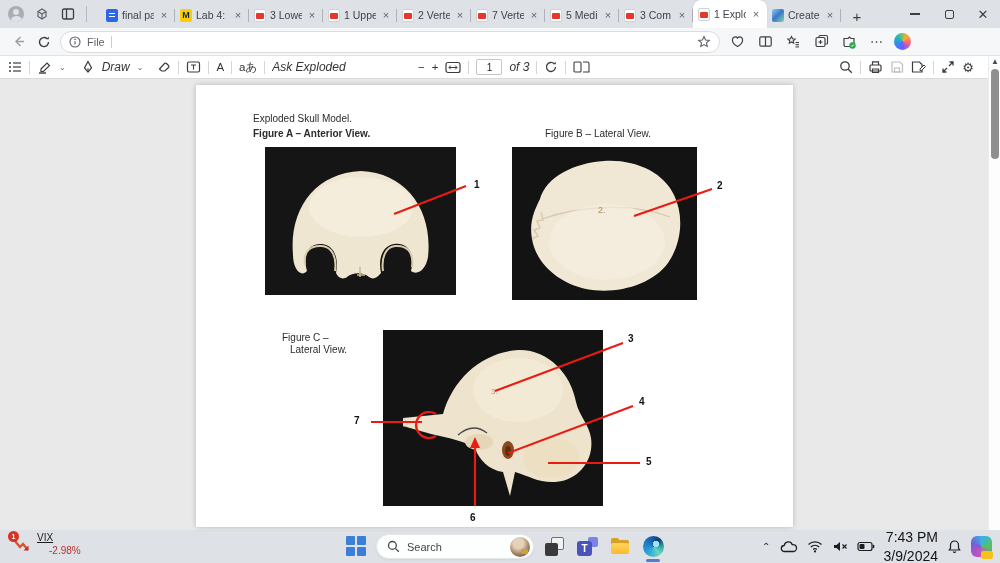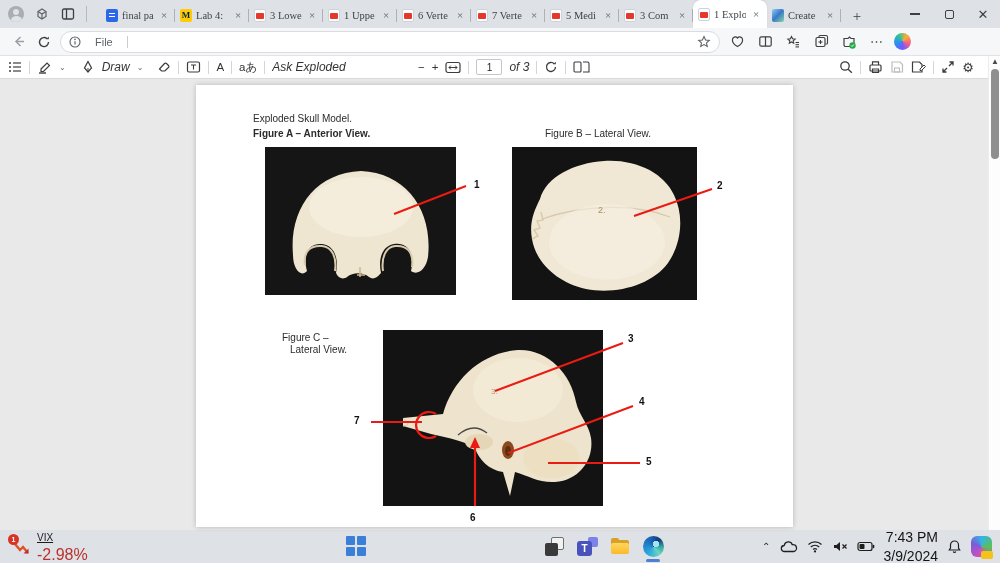--- a/index.html
+++ b/index.html
@@ -1,21 +1,21 @@
 <!DOCTYPE html>
 <html><head>
 <meta charset="utf-8">
 <style>
   * { margin:0; padding:0; box-sizing:border-box; }
   html,body { width:1000px; height:563px; overflow:hidden; }
   body { font-family:"Liberation Sans", sans-serif; }
   .window { position:relative; width:1000px; height:563px; background:#dee1e6; overflow:hidden; }
 
   
-  .tabstrip { position:absolute; top:0; left:0; right:0; height:28px; background:#dee1e6; display:flex; align-items:center;font-family:Liberation Serif, serif; }
+  .tabstrip { position:absolute; top:0; left:0; right:0; height:28px; background:#dee1e6; display:flex; align-items:center; }
   .ts-left { display:flex; align-items:center; gap:10px; padding:0 10px 0 8px; }
   .ts-sep { width:1px; height:16px; background:#b7bbc1; margin-right:4px; }
   .avatar { width:16px; height:16px; border-radius:50%; background:#a9aeb5; position:relative; overflow:hidden; }
   .avatar::before { content:""; position:absolute; top:3px; left:5px; width:6px; height:6px; border-radius:50%; background:#dfe2e6; }
   .avatar::after { content:""; position:absolute; top:10px; left:2.5px; width:11px; height:8px; border-radius:50%; background:#dfe2e6; }
   .tabs { display:flex; height:28px; align-items:flex-end; flex:1; min-width:0; }
   .tab { width:74px; height:26px; display:flex; align-items:center; gap:4px; padding:0 5px; border-radius:8px 8px 0 0; position:relative; color:#3f4449; }
   .tab:not(.active)::after { content:""; position:absolute; right:0; top:7px; height:13px; width:1px; background:#aeb2b8; }
   .tab.active { background:#fff; height:28px; box-shadow:0 -1px 2px rgba(0,0,0,.08); z-index:2; }
   .tab.active::after { display:none; }
@@ -32,21 +32,21 @@
   .newtab { width:24px; height:24px; font-size:15px; color:#3c4043; display:flex; align-items:center; justify-content:center; margin-left:4px; }
   .winbtns { display:flex; align-items:center; height:28px; margin-left:auto; }
   .winbtn { width:34px; height:28px; display:flex; align-items:center; justify-content:center; }
   .wb-min { width:10px; height:1.4px; background:#3c4043; }
   .wb-max { width:9px; height:9px; border:1.3px solid #3c4043; border-radius:2px; }
   .wb-close { font-size:13px; color:#3c4043; line-height:1; }
 
   
   .addrbar { position:absolute; top:28px; left:0; right:0; height:28px; background:#f6f7f9; border-bottom:1px solid #e2e3e6; display:flex; align-items:center; padding:0 8px; gap:6px; }
   .nav-ic { width:20px; height:20px; display:flex; align-items:center; justify-content:center; }
-  .addr-pill { flex:0 0 auto; width:660px; height:22px; background:#fff; border:1px solid #dadce0; border-radius:12px; display:flex; align-items:center; padding:0 8px; gap:14px; }
+  .addr-pill { flex:0 0 auto; width:660px; height:22px; background:#fff; border:1px solid #dadce0; border-radius:12px; display:flex; align-items:center; padding:0 8px; gap:6px; }
   .addr-pill .sep { width:1px; height:12px; background:#c9ccd1; }
   .addr-text { font-size:11px; color:#202124; white-space:nowrap; overflow:hidden; flex:1; }
   .addr-label { font-size:11px; color:#5f6368; }
   .star { margin-left:auto; }
   .bar-ic { width:22px; height:22px; display:flex; align-items:center; justify-content:center; color:#3c4043; }
   .dots { font-size:13px; color:#3c4043; letter-spacing:1px; }
   .copilot { width:17px; height:17px; border-radius:50%; background:conic-gradient(from 180deg,#6a5cff,#2e8df7,#27c0a0,#f7b030,#f45f8a,#6a5cff); }
 
   
   .pdfbar { position:absolute; top:56px; left:0; right:0; height:23px; background:#fff; border-bottom:1px solid #d9dadc; }
@@ -76,21 +76,21 @@
   .sb-thumb { position:absolute; top:13px; left:2px; width:8px; height:90px; border-radius:4px; background:#8f8f8f; }
 
   
   .taskbar { position:absolute; left:0; right:0; bottom:0; height:33px;
      background:linear-gradient(90deg,#bfe0dd 0%,#cde7e3 38%,#d9eae4 55%,#eadfe3 64%,#ddlene 0, #d4e4e2 72%,#c8e4e1 82%,#c9e6e2 100%); }
   .stock { position:absolute; left:12px; top:2px; display:flex; align-items:center; gap:5px; }
   .stock-ic { position:relative; width:20px; height:20px; }
   .stock-badge { position:absolute; top:-4px; left:-4px; width:11px; height:11px; background:#d63425; color:#fff; font-size:7px; font-weight:bold; text-align:center; line-height:11px; border-radius:50%; z-index:2; }
   .stock-txt { display:flex; flex-direction:column; line-height:1.25; }
   .stock-sym { font-size:10px; color:#1b1b1b;text-decoration:underline; }
-  .stock-chg { font-size:16px; color:#b8322c; }
+  .stock-chg { font-size:10px; color:#b8322c;margin-left:12px; }
   .startbtn { position:absolute; left:346px; top:6px; width:21px; height:21px; display:grid; grid-template-columns:9px 9px; grid-template-rows:9px 9px; gap:2px; }
   .startbtn span { background:#3b7fd9; border-radius:1px; }
   .searchpill { position:absolute; left:376px; top:4px; width:158px; height:25px; background:#fdfefe; border:1px solid #e2e7e7; border-radius:13px; display:flex; align-items:center; gap:7px; padding:0 3px 0 10px; box-shadow:0 1px 2px rgba(0,0,0,.06); }
   .search-txt { font-size:11px; color:#454545; flex:1; }
   .search-av { width:20px; height:20px; border-radius:50%; background:radial-gradient(circle at 42% 32%,#e6d2b8 28%,#9a7d5c 62%,#5d4a35); position:relative; overflow:hidden; }
   .search-av::after { content:""; position:absolute; right:2px; bottom:3px; width:7px; height:5px; background:#c9a23a; border-radius:1px; }
   .tb-ic { position:absolute; top:6px; width:21px; height:21px; }
   .tview-back { position:absolute; right:1px; top:1px; width:13px; height:13px; background:#f2f2f2; border:1px solid #6f6f6f; border-radius:2px; }
   .tview-front { position:absolute; left:1px; bottom:1px; width:13px; height:13px; background:#3a3a3a; border-radius:2px; }
   .teams-back { position:absolute; right:0; top:1px; width:10px; height:10px; background:#7b83eb; border-radius:2px; }
@@ -141,21 +141,21 @@
         <span class="tlabel">3 Lowe</span>
         <span class="tclose">×</span>
       </div>
       <div class="tab">
         <span class="ticon pdficon"></span>
         <span class="tlabel">1 Uppe</span>
         <span class="tclose">×</span>
       </div>
       <div class="tab">
         <span class="ticon pdficon"></span>
-        <span class="tlabel">6 Verte</span>
+        <span class="tlabel">2 Verte</span>
         <span class="tclose">×</span>
       </div>
       <div class="tab">
         <span class="ticon pdficon"></span>
         <span class="tlabel">7 Verte</span>
         <span class="tclose">×</span>
       </div>
       <div class="tab">
         <span class="ticon pdficon"></span>
         <span class="tlabel">5 Medi</span>
@@ -434,20 +434,28 @@
       </div>
     </div>
 
     <div class="startbtn">
         <span></span>
         <span></span>
         <span></span>
         <span></span>
       </div>
 
+    <div class="searchpill">
+      <svg width="13" height="13" viewBox="0 0 13 13">
+          <circle cx="5.4" cy="5.4" r="3.9" fill="none" stroke="#454545" stroke-width="1.3"></circle>
+          <line x1="8.4" y1="8.4" x2="11.8" y2="11.8" stroke="#454545" stroke-width="1.3"></line>
+        </svg>
+      <span class="search-txt">Search</span>
+      <div class="search-av"></div>
+    </div>
 
     <div class="tb-ic" style="left:544px;">
         <div class="tview-back"></div>
         <div class="tview-front"></div>
       </div>
     <div class="tb-ic" style="left:577px;">
         <div class="teams-back"></div>
         <div class="teams-front">T</div>
       </div>
     <div class="tb-ic" style="left:610px;">

